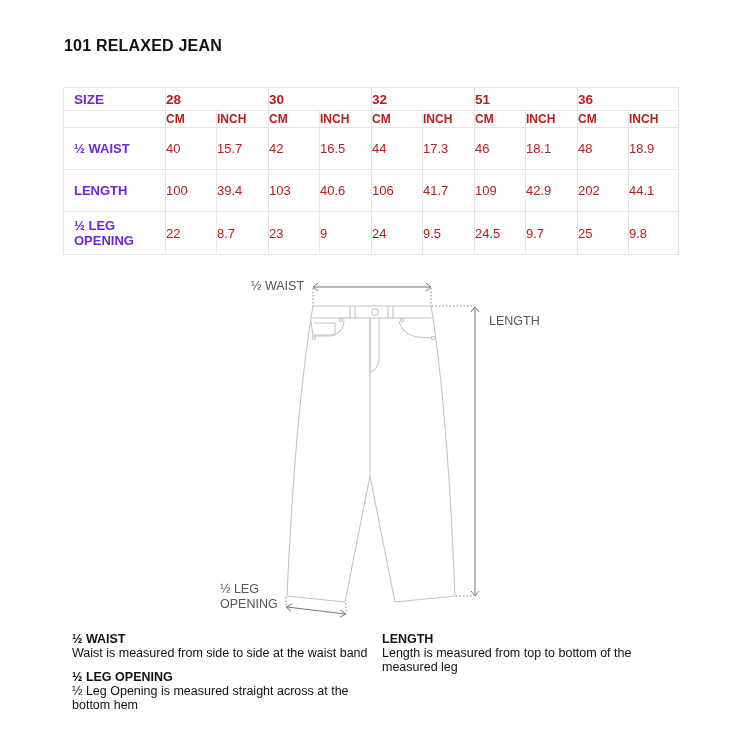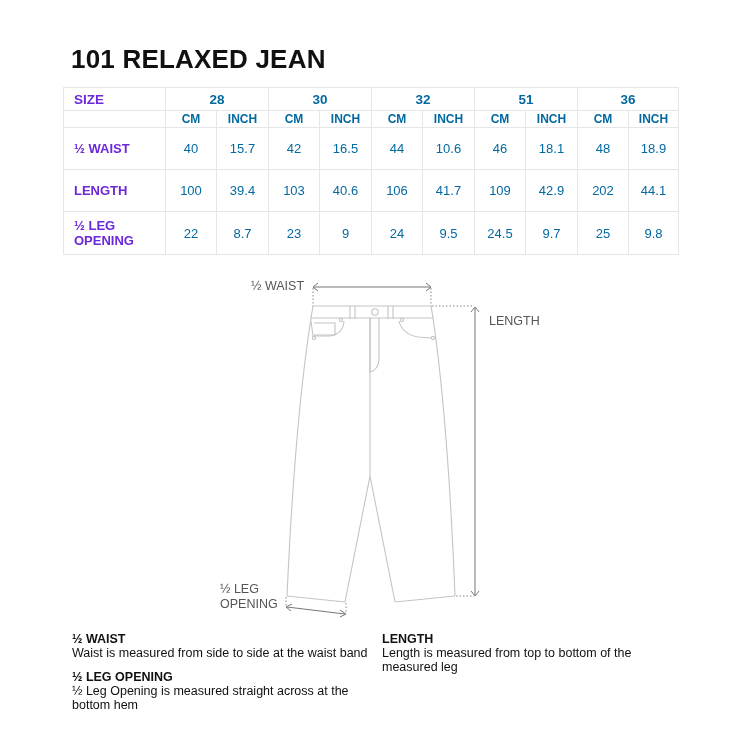--- a/index.html
+++ b/index.html
@@ -1,20 +1,20 @@
 <!DOCTYPE html>
 <html><head>
 <meta charset="utf-8">
 <style>
   html, body { margin:0; padding:0; background:#ffffff; }
   body { width:740px; height:740px; position:relative; overflow:hidden;
          font-family:"Liberation Sans", sans-serif; color:#111; }
-  .title { position:absolute; left:63px; top:36px; font-size:26px; font-weight:bold; letter-spacing:0.2px; margin:8px; }
+  .title { position:absolute; left:63px; top:36px; font-size:16px; font-weight:bold; letter-spacing:0.2px; margin:1px; }
   table.size-table { position:absolute; left:63px; top:87px; width:615px; border-collapse:collapse; table-layout:fixed; }
-  .size-table td { border:1px solid #e6e6e6; text-align:center; font-size:13px; color:#0369a1; padding:0; }
+  .size-table td { border:1px solid #e6e6e6; font-size:13px; color:#b91c1c; padding:0; }
   .size-table td.rowhead { text-align:left; padding-left:10px; font-weight:bold; color:#6d28d9; }
   .size-table tr.r-size td { height:22px; font-weight:bold; font-size:13.5px; }
   .size-table tr.r-unit td { height:16px; font-weight:bold; font-size:12px; }
   .size-table tr.r-data td { height:41px; }
   .size-table tr.r-leg td { height:42px; }
   .size-table tr.r-size td.rowhead { font-size:13.5px; }
   .size-table td.rowhead.wrap { line-height:15px; }
   .diagram { position:absolute; left:0; top:0; width:740px; height:740px; pointer-events:none; }
   .diag-label { position:absolute; font-size:12.5px; color:#555; line-height:15px; }
   .notes { position:absolute; font-size:12.5px; line-height:14px; color:#111; }
@@ -62,21 +62,21 @@
     <td>CM</td>
     <td>INCH</td>
   </tr>
   <tr class="r-data">
     <td class="rowhead">½ WAIST</td>
     <td>40</td>
     <td>15.7</td>
     <td>42</td>
     <td>16.5</td>
     <td>44</td>
-    <td>10.6</td>
+    <td>17.3</td>
     <td>46</td>
     <td>18.1</td>
     <td>48</td>
     <td>18.9</td>
   </tr>
   <tr class="r-data">
     <td class="rowhead">LENGTH</td>
     <td>100</td>
     <td>39.4</td>
     <td>103</td>

